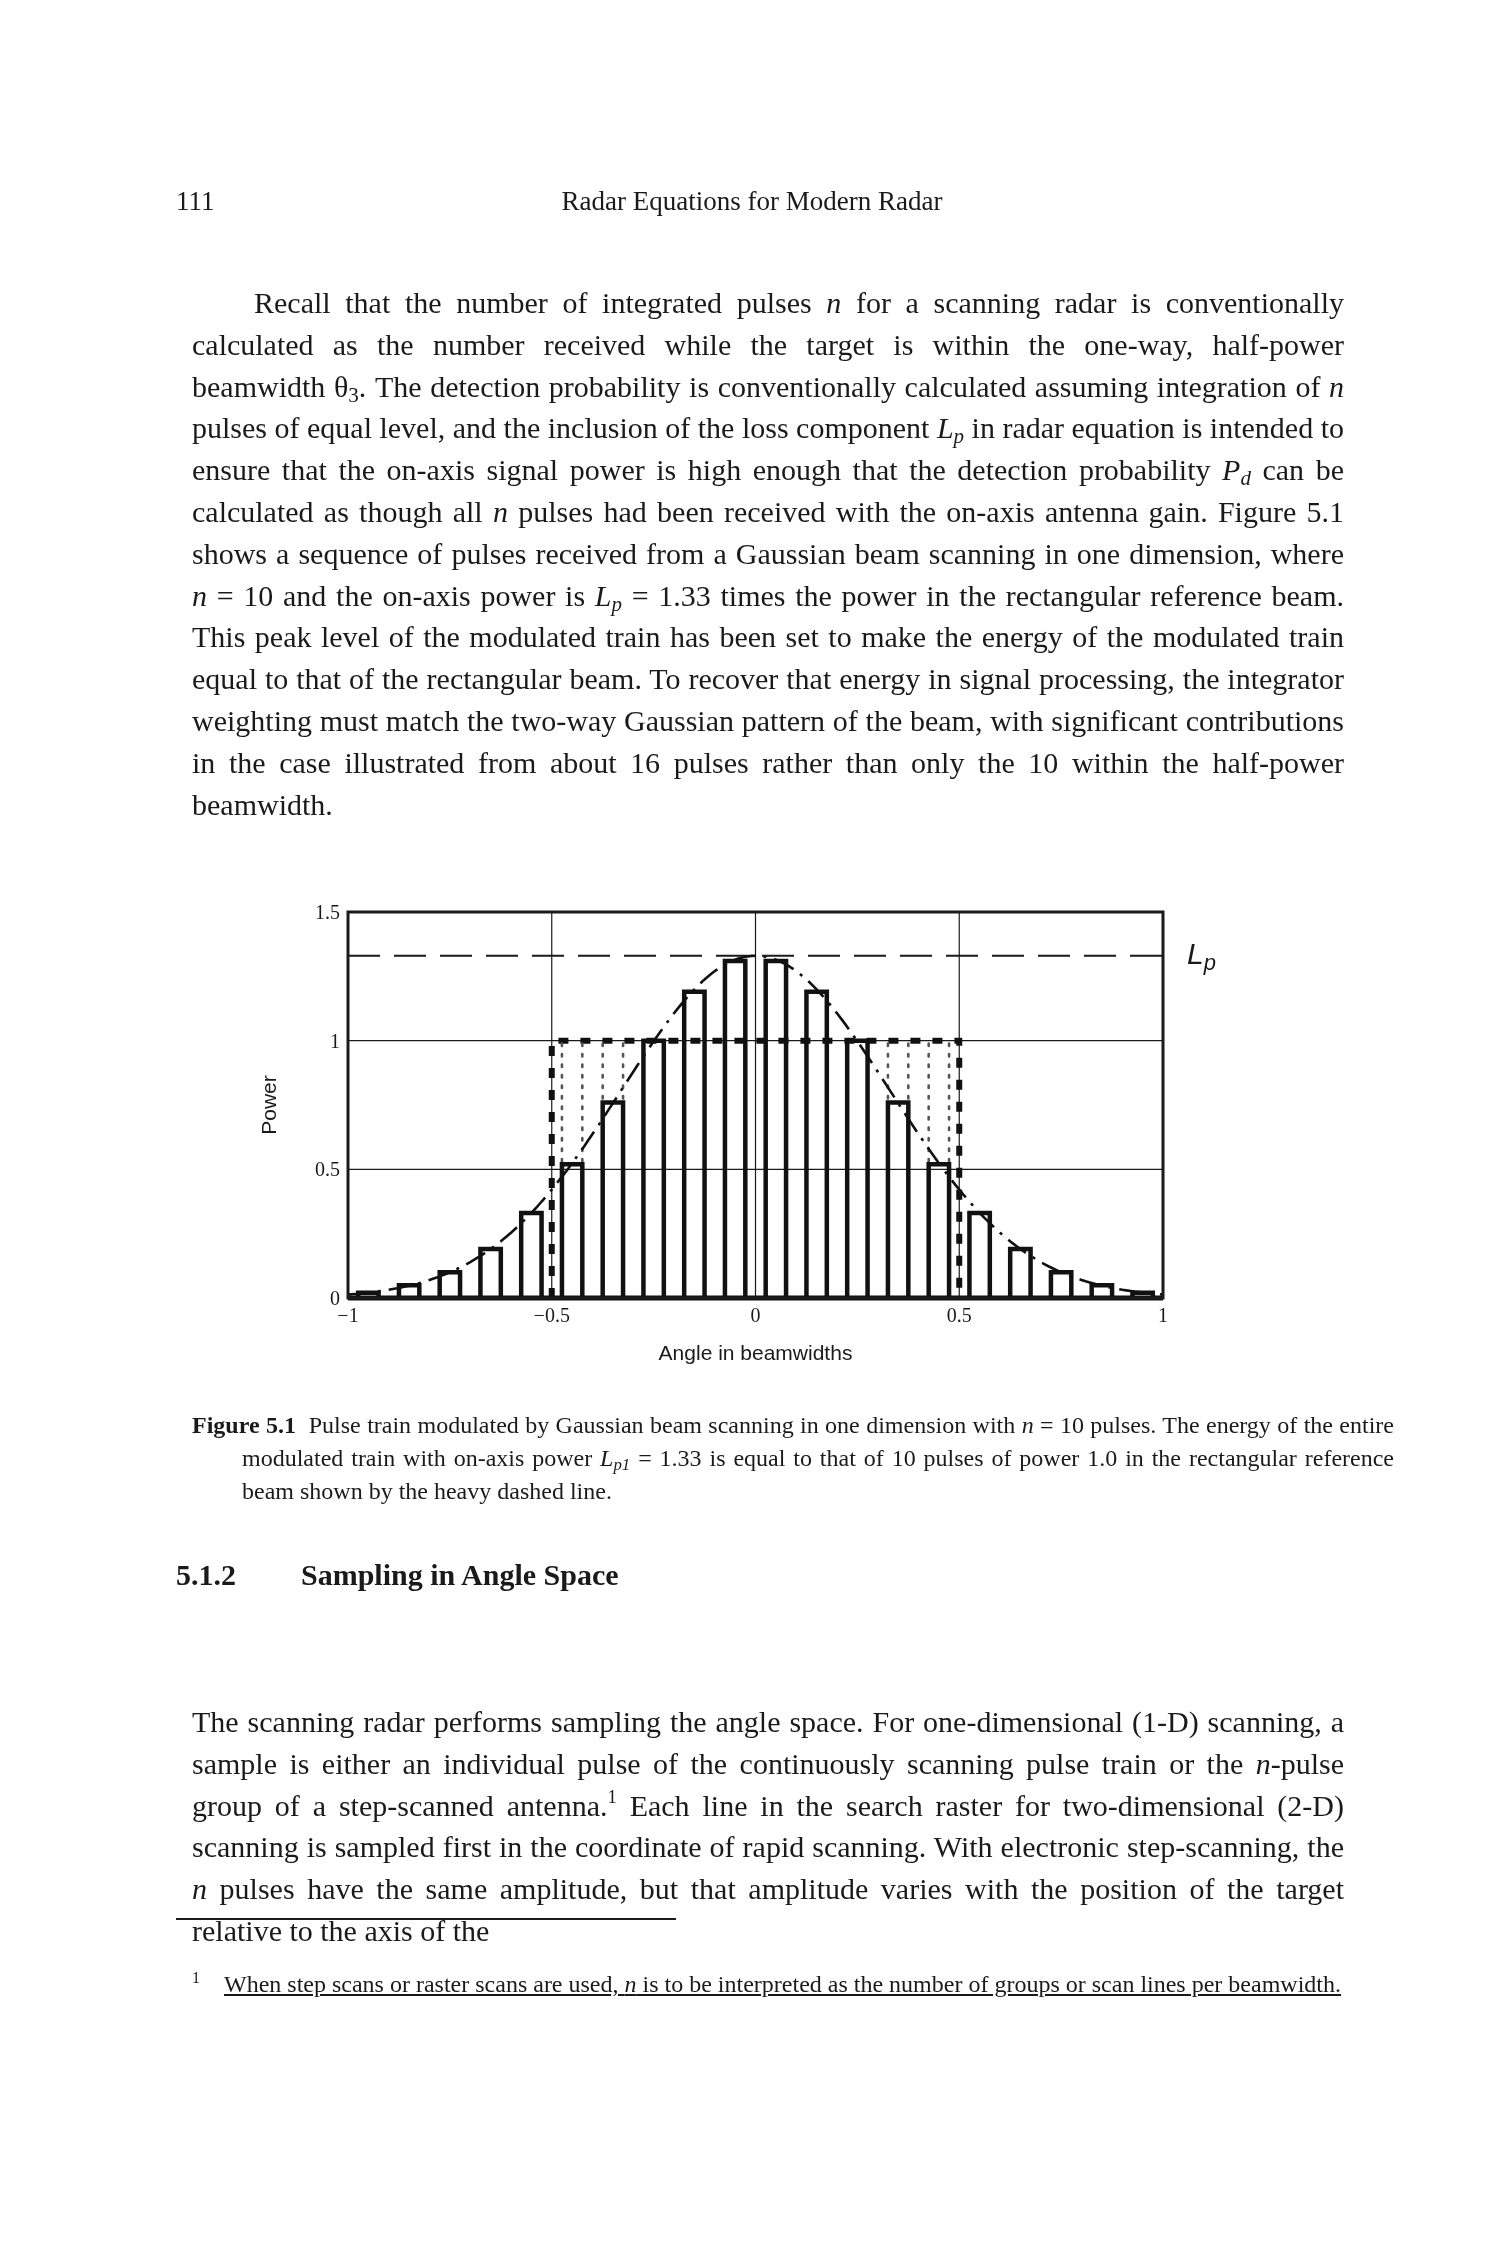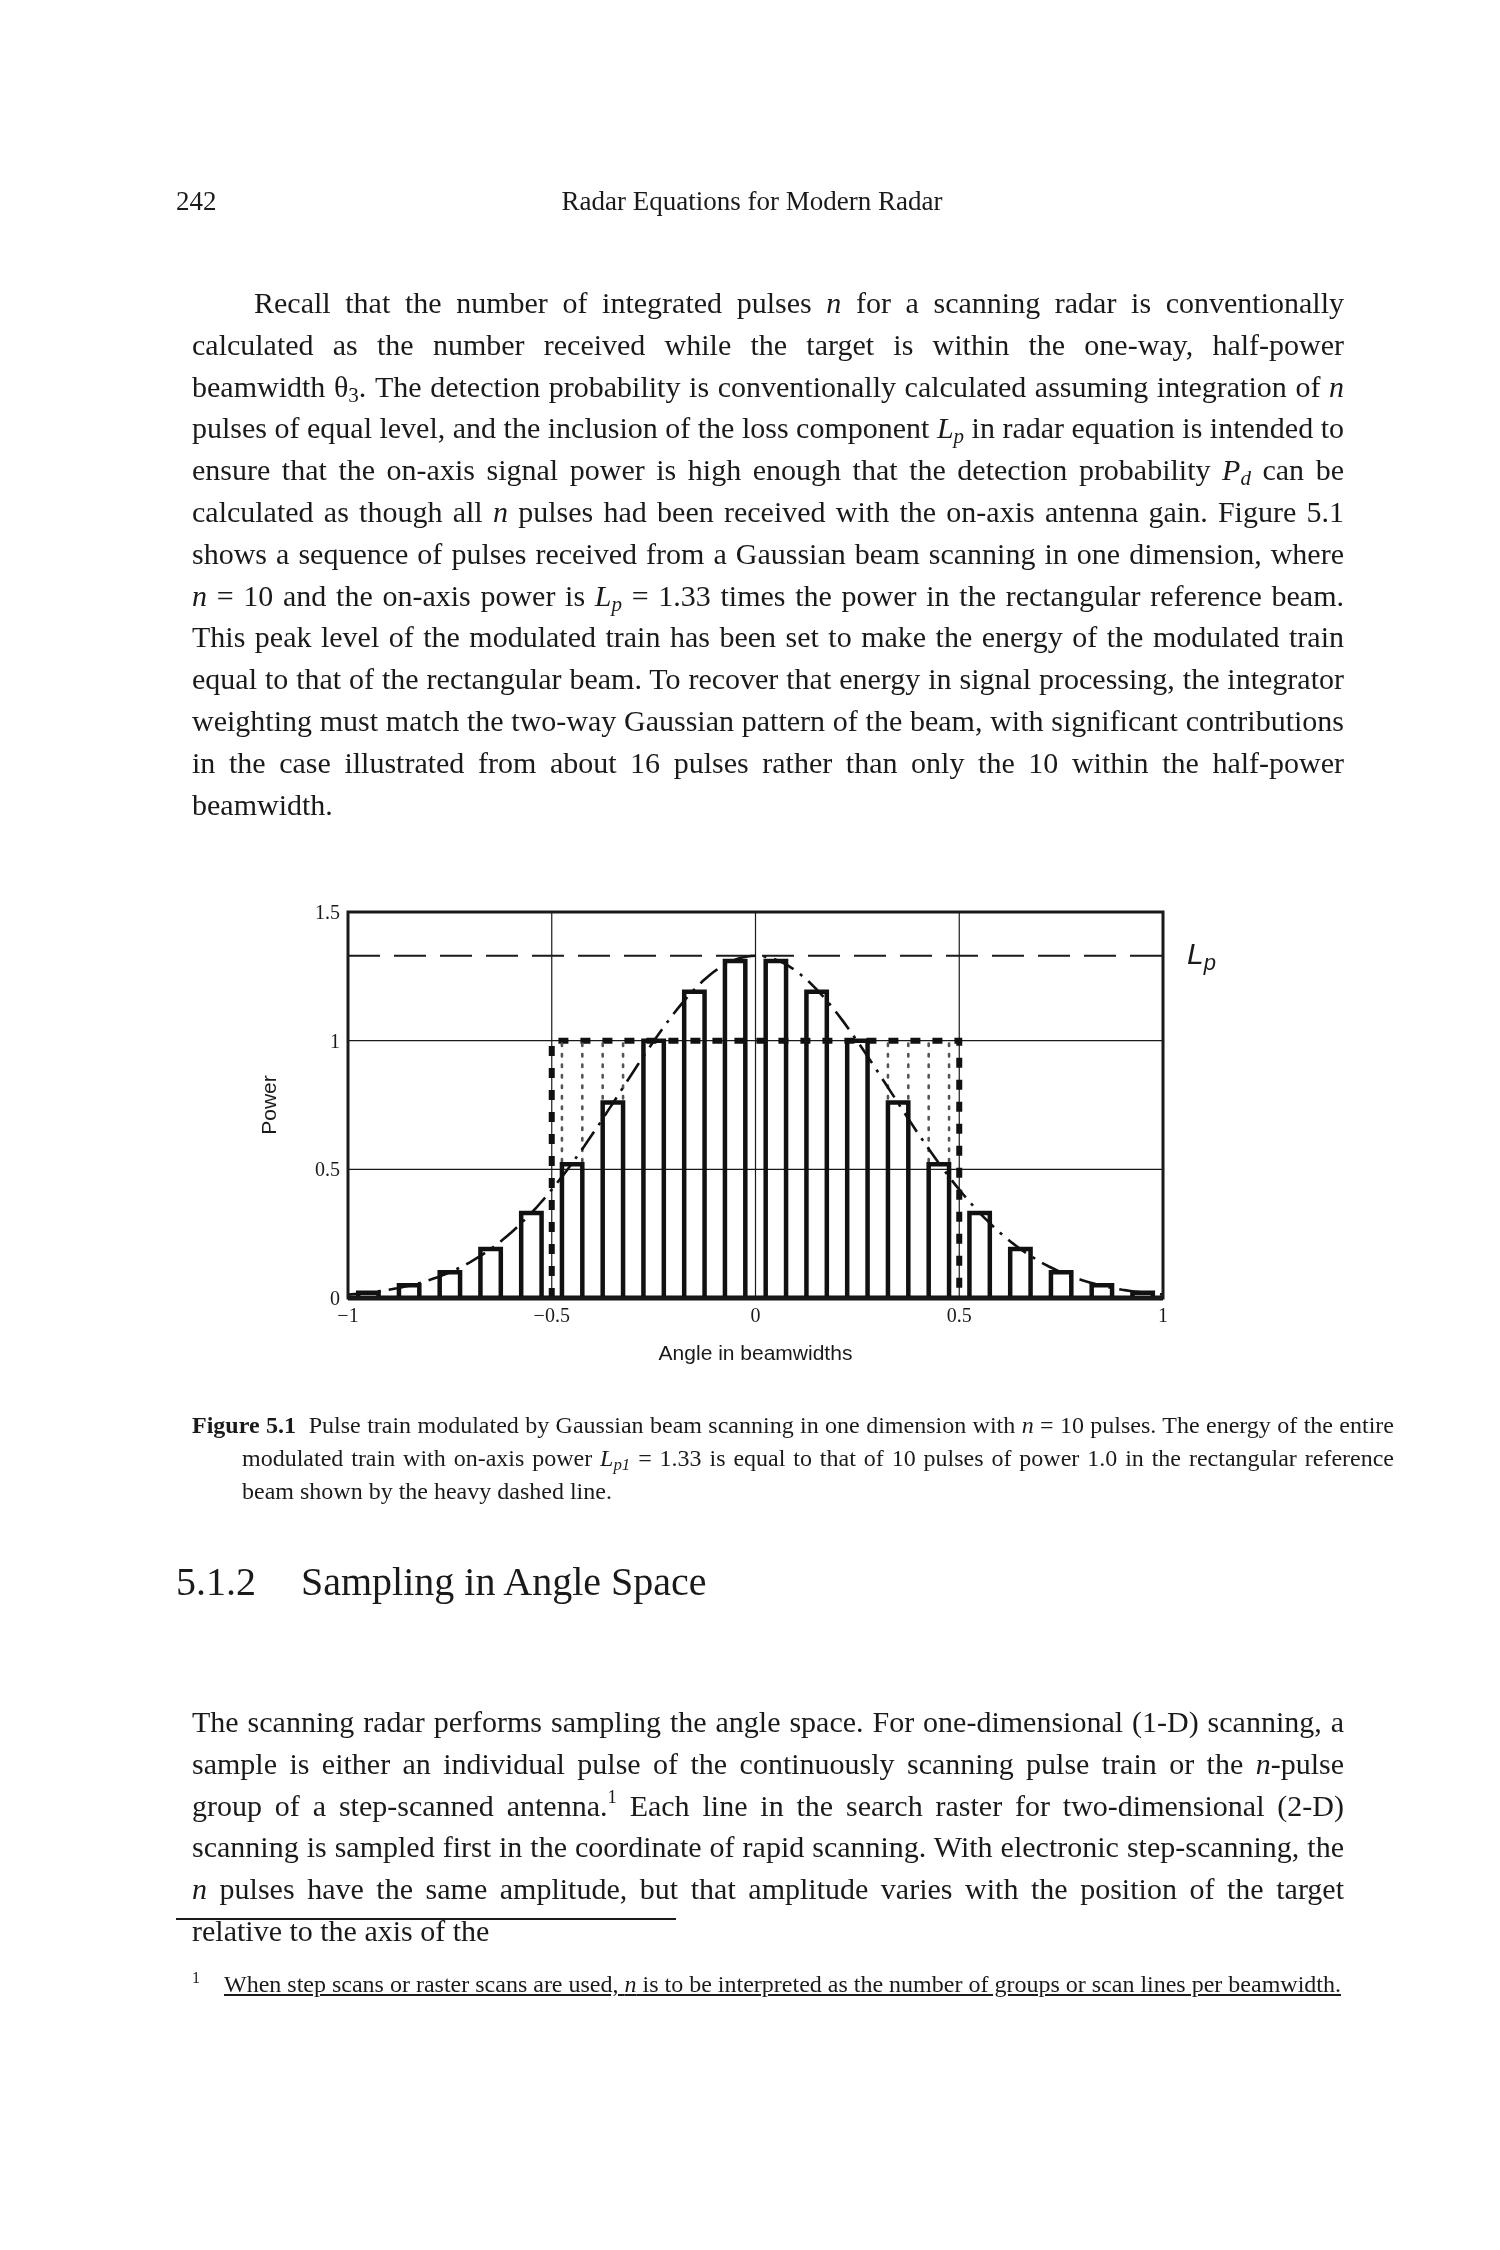--- a/index.html
+++ b/index.html
@@ -15,35 +15,35 @@
   .p1 { top: 266px; }
   .p2 { top: 1685px; }
   i { font-style: italic; }
   sub { font-size: 70%; vertical-align: -0.25em; line-height: 0; }
   sup { font-size: 62%; vertical-align: 0.7em; line-height: 0; }
   .figure { position: absolute; left: 0; top: 880px; width: 1500px; height: 500px; }
   .figure svg { position: absolute; left: 0; top: 0; }
   .caption { position: absolute; left: 176px; top: 1393px; width: 1152px; font-size: 24px;
              line-height: 33px; margin: 16px; text-align: justify; padding-left: 50px; text-indent: -50px; }
   .caption b { font-weight: bold; }
-  .section-heading { position: absolute; left: 176px; top: 1558px; font-size: 40px; font-weight: normal; }
+  .section-heading { position: absolute; left: 176px; top: 1558px; font-size: 30px; font-weight: bold; }
   .section-heading .num { display: inline-block; width: 125px; }
   .footnote-rule { position: absolute; left: 176px; top: 1918px; width: 500px; height: 2px; background: #1a1a1a; }
   .footnote { position: absolute; left: 176px; top: 1952px; width: 1152px; font-size: 24px;
               line-height: 33px; margin: 16px; padding-left: 32px; text-indent: -32px; text-align: justify; text-decoration: underline; }
   .footnote .mark { display: inline-block; width: 32px; text-indent: 0; font-size: 16px; vertical-align: 0.55em; line-height: 0; }
   .tick { font-family: "Liberation Serif", serif; font-size: 20px; fill: #1a1a1a; }
   .axis-label { font-family: "Liberation Sans", sans-serif; font-size: 21px; fill: #1a1a1a; }
   .lp-label { font-family: "Liberation Sans", sans-serif; font-size: 30px; font-style: italic; fill: #1a1a1a; }
 </style>
 </head>
 <body>
 
 <div class="running-head">
-  <span class="page-num">242</span>
+  <span class="page-num">111</span>
   <span class="book-title">Radar Equations for Modern Radar</span>
 </div>
 
 <p class="para p1"><span class="indent"></span><span>Recall that the number of integrated pulses </span><i>n</i><span> for a scanning radar is conventionally calculated as the number received while the target is within the one-way, half-power beamwidth θ</span><sub>3</sub><span>. The detection probability is conventionally calculated assuming integration of </span><i>n</i><span> pulses of equal level, and the inclusion of the loss component </span><i>L</i><sub><i>p</i></sub><span> in radar equation is intended to ensure that the on-axis signal power is high enough that the detection probability </span><i>P</i><sub><i>d</i></sub><span> can be calculated as though all </span><i>n</i><span> pulses had been received with the on-axis antenna gain. Figure 5.1 shows a sequence of pulses received from a Gaussian beam scanning in one dimension, where </span><i>n</i><span> = 10 and the on-axis power is </span><i>L</i><sub><i>p</i></sub><span> = 1.33 times the power in the rectangular reference beam. This peak level of the modulated train has been set to make the energy of the modulated train equal to that of the rectangular beam. To recover that energy in signal processing, the integrator weighting must match the two-way Gaussian pattern of the beam, with significant contributions in the case illustrated from about 16 pulses rather than only the 10 within the half-power beamwidth.</span></p>
 
 <div class="figure">
   <svg id="chart" width="1500" height="500">
     <g id="grid">
         <line x1="551.75" x2="551.75" y1="32" y2="418" stroke="#1a1a1a" stroke-width="1.2"></line>
         <line x1="755.5" x2="755.5" y1="32" y2="418" stroke="#1a1a1a" stroke-width="1.2"></line>

